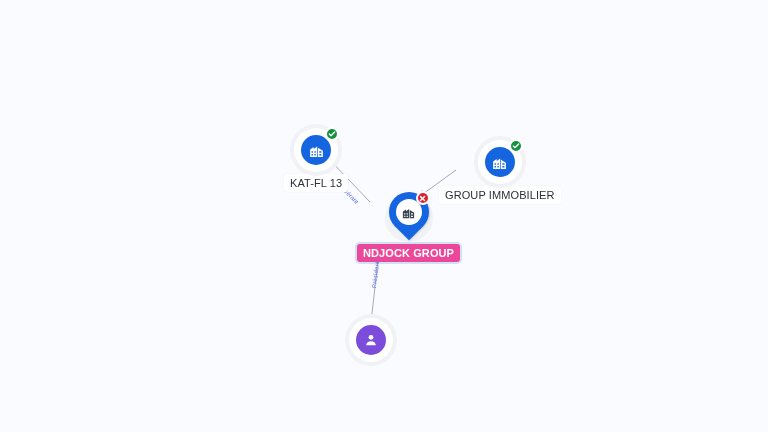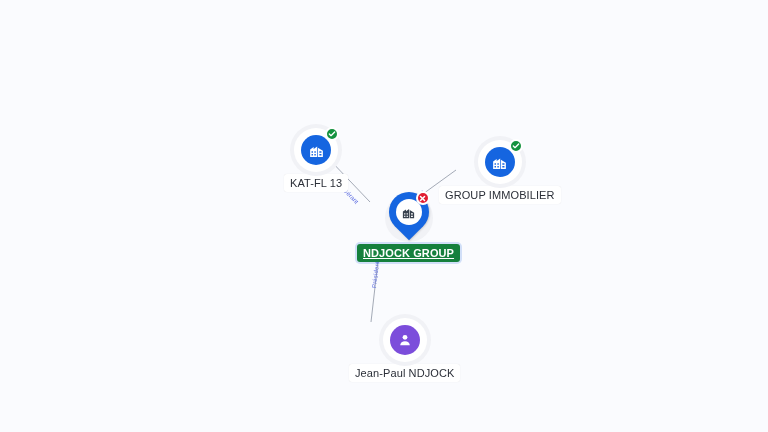--- a/index.html
+++ b/index.html
@@ -125,25 +125,24 @@
     padding: 2px 6px;
     border-radius: 3px;
     letter-spacing: .1px;
   }
   .label.plain {
     background: #ffffff;
     color: #2b2f38;
     box-shadow: 0 0 1px rgba(0,0,0,.12);
   }
   .label.selected {
-    background: #15803d;
+    background: #ec4899;
     color: #ffffff;
     font-weight: bold;
     box-shadow: 0 0 0 2px rgba(21,101,224,.18);
-    text-decoration: underline;
   }
 
   
   .edge-label {
     position: absolute;
     font-size: 6px;
     color: #5b6be0;
     white-space: nowrap;
     letter-spacing: .2px;
     transform-origin: 0 50%;
@@ -220,16 +219,15 @@
 
   <div class="node" style="left:349px; top:318px;">
     <div class="circle-node">
       <div class="circle-inner person">
         <svg width="16" height="16" viewBox="0 0 24 24" fill="#ffffff">
           <circle cx="12" cy="8" r="3.6"></circle>
           <path d="M4.8 20c0-3.8 3.2-6.2 7.2-6.2s7.2 2.4 7.2 6.2H4.8z"></path>
         </svg>
       </div>
     </div>
-    <div class="label plain">Jean-Paul NDJOCK</div>
   </div>
 
 </div>
 
 </body></html>

